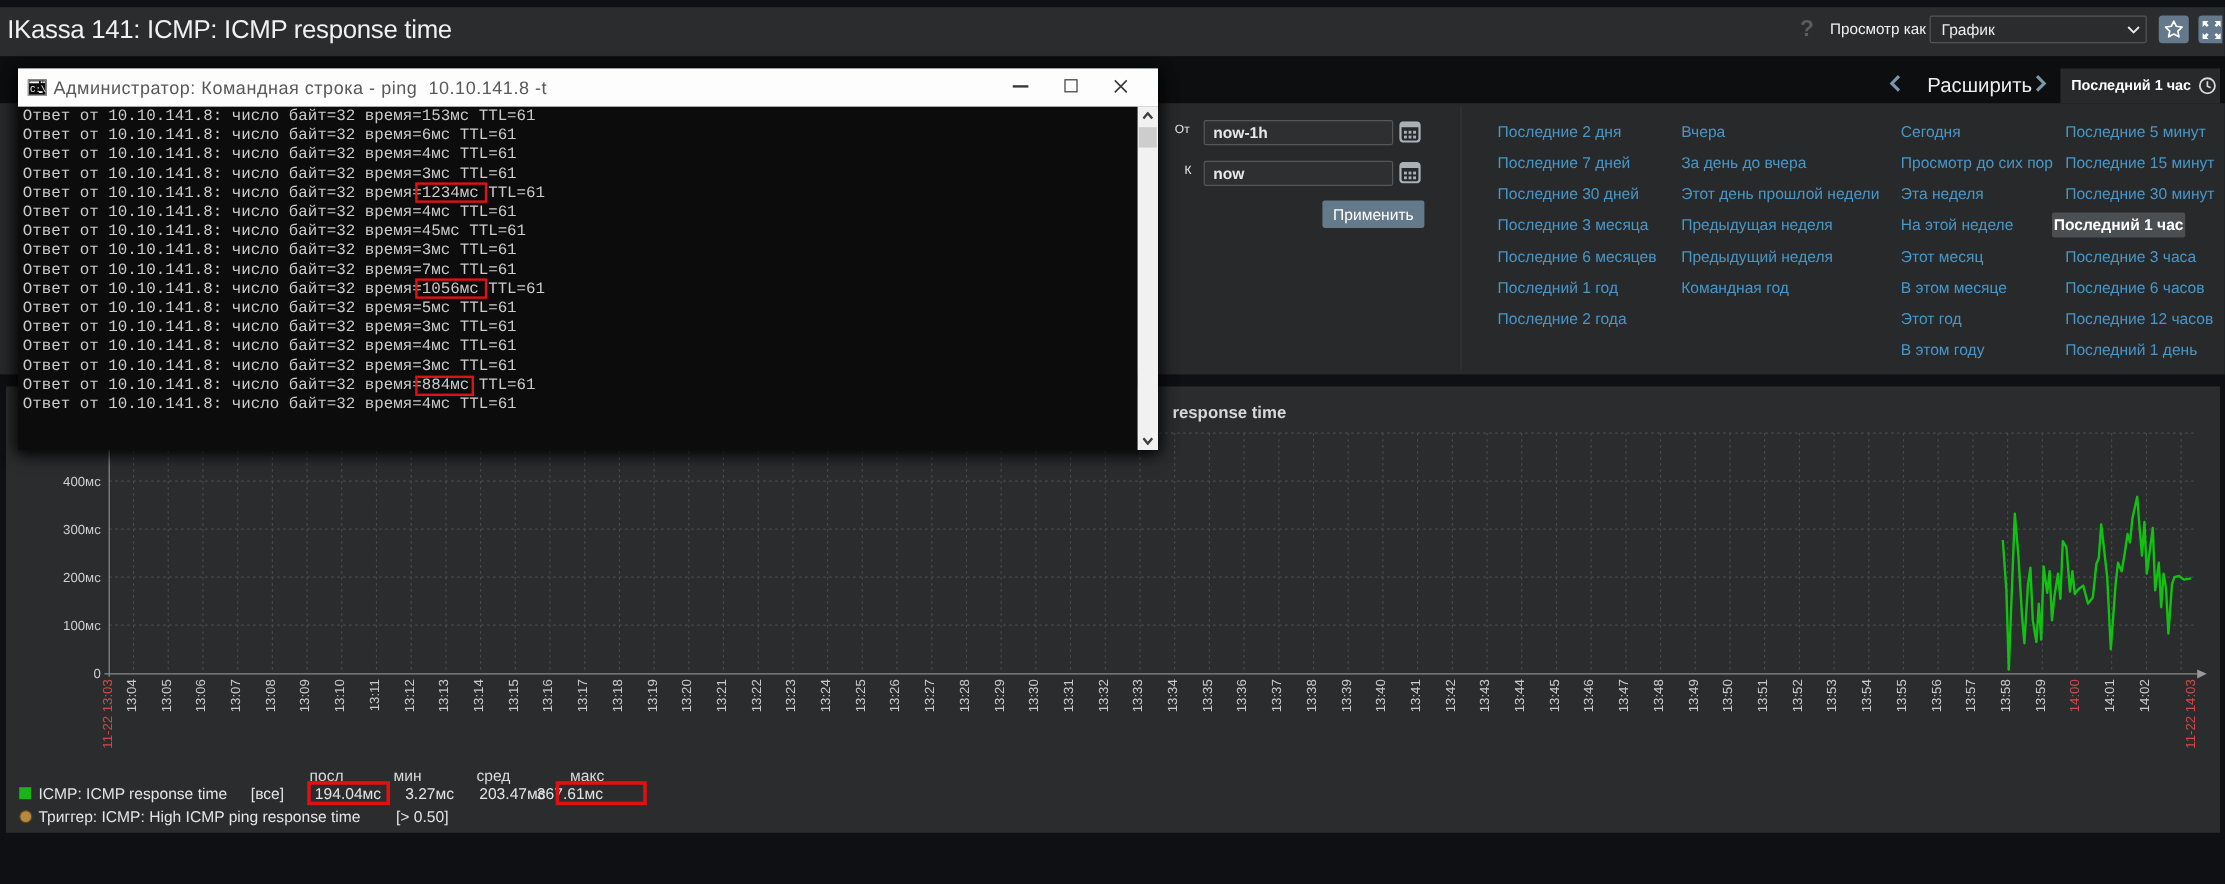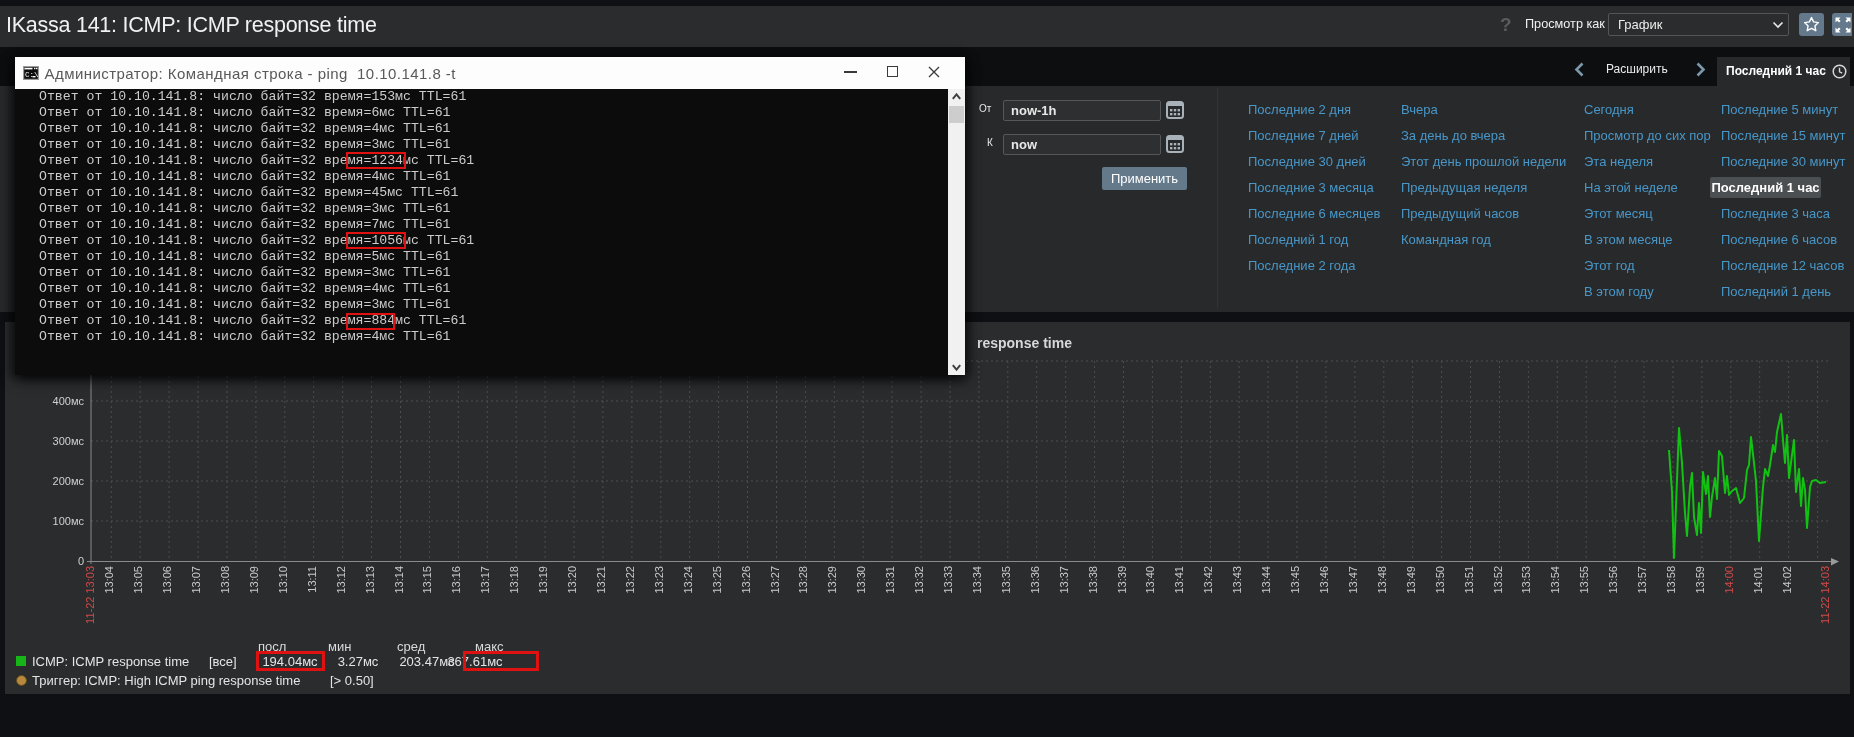--- a/index.html
+++ b/index.html
@@ -10,21 +10,21 @@
   #pagetitle { left:6px; top:13px; font-size:21.5px; letter-spacing:-0.25px; color:#f1f1f1; white-space:nowrap; }
   #qmark { left:1500px; top:14px; font-size:19px; font-weight:bold; color:#5c5c5c; }
   #viewas { left:1525px; top:17px; font-size:12.7px; color:#f0f0f0; }
   #select { left:1608px; top:13px; width:181px; height:23px; background:#2b2c2d;
     border:1px solid #525658; border-radius:2px; color:#ececec; font-size:13px;
     line-height:21px; padding-left:9px; }
   .hbtn { background:#64798c; border-radius:3px; height:23px; top:13px; }
   #starbtn { left:1799px; width:25px; }
   #fullbtn { left:1832px; width:20px; border-radius:3px 0 0 3px; }
   #tabrow { left:0; top:47px; width:1854px; height:39px; background:#0d0e10; }
-  #expand { left:1606px; top:61.5px; font-size:12px; color:#ececec; }
+  #expand { left:1606px; top:61.5px; font-size:17px; color:#ececec; }
   #timetab { left:1717px; top:57px; width:133px; height:29px; background:#27292b; }
   #timetab .lbl { position:absolute; left:9px; top:7px; font-size:12px; font-weight:bold; color:#ffffff; white-space:nowrap; }
   #panel { left:0; top:86px; width:1854px; height:226px; background:#27292b; }
   .flabel { font-size:10px; color:#e8e8e8; }
   .finput { width:158px; height:21px; background:#2e2f30; border:1px solid #54585a;
     color:#e8e8e8; font-size:13px; font-weight:bold; line-height:19px; padding-left:7px; border-radius:2px;}
   #applybtn { left:1102px; top:167px; width:85px; height:23px; background:#647a8b;
     border-radius:2px; color:#ffffff; font-size:13px; text-align:center; line-height:23px; }
   #vsep { left:1217px; top:88px; width:1px; height:220px; background:#323436; }
   .tlink { position:absolute; font-size:13px; color:#4897c8; white-space:nowrap; }
@@ -40,21 +40,21 @@
   .credbox { position:absolute; border:2px solid #e01111; }
   #greensq { left:16px; top:656px; width:10px; height:10px; background:#17b517; }
   #trigcirc { left:16px; top:675px; width:11px; height:11px; background:#b6893f;
     border:1px solid #5f451a; border-radius:50%; }
   #conwin { left:15px; top:57px; width:950px; height:318px;
     box-shadow: 0 5px 12px rgba(0,0,0,.55), 5px 2px 10px rgba(0,0,0,.45), -5px 2px 10px rgba(0,0,0,.45); }
   #contitle { left:0; top:0; width:950px; height:32px; background:#fdfdfd; }
   #contitletxt { left:29.5px; top:8px; font-size:15px; letter-spacing:0.45px; color:#595959; white-space:pre; }
   #conbody { left:0; top:32px; width:933px; height:286px; background:#0c0c0c; }
   #context { position:absolute; left:4px; top:0px; font-family:"Liberation Mono", monospace;
-    font-size:13.2px; line-height:16px; color:#cccccc; white-space:pre;margin-left:20px; }
+    font-size:13.2px; line-height:16px; color:#cccccc; white-space:pre; }
   #conscroll { left:933px; top:32px; width:17px; height:286px; background:#f1f1f1; }
 </style>
 </head>
 <body>
 <div id="header" class="abs"></div>
 <div id="pagetitle" class="abs">IKassa 141: ICMP: ICMP response time</div>
 <div id="qmark" class="abs">?</div>
 <div id="viewas" class="abs">Просмотр как</div>
 <div id="select" class="abs">График
   <svg class="abs" style="left:163px;top:7px" width="12" height="8" viewBox="0 0 12 8">
@@ -126,21 +126,21 @@
 <span class="tlink" style="left:1248px;top:127.5px">Последние 7 дней</span>
 <span class="tlink" style="left:1248px;top:153.5px">Последние 30 дней</span>
 <span class="tlink" style="left:1248px;top:179.5px">Последние 3 месяца</span>
 <span class="tlink" style="left:1248px;top:205.5px">Последние 6 месяцев</span>
 <span class="tlink" style="left:1248px;top:231.5px">Последний 1 год</span>
 <span class="tlink" style="left:1248px;top:257.5px">Последние 2 года</span>
 <span class="tlink" style="left:1401px;top:101.5px">Вчера</span>
 <span class="tlink" style="left:1401px;top:127.5px">За день до вчера</span>
 <span class="tlink" style="left:1401px;top:153.5px">Этот день прошлой недели</span>
 <span class="tlink" style="left:1401px;top:179.5px">Предыдущая неделя</span>
-<span class="tlink" style="left:1401px;top:205.5px">Предыдущий часов</span>
+<span class="tlink" style="left:1401px;top:205.5px">Предыдущий неделя</span>
 <span class="tlink" style="left:1401px;top:231.5px">Командная год</span>
 <span class="tlink" style="left:1584px;top:101.5px">Сегодня</span>
 <span class="tlink" style="left:1584px;top:127.5px">Просмотр до сих пор</span>
 <span class="tlink" style="left:1584px;top:153.5px">Эта неделя</span>
 <span class="tlink" style="left:1584px;top:179.5px">На этой неделе</span>
 <span class="tlink" style="left:1584px;top:205.5px">Этот месяц</span>
 <span class="tlink" style="left:1584px;top:231.5px">В этом месяце</span>
 <span class="tlink" style="left:1584px;top:257.5px">Этот год</span>
 <span class="tlink" style="left:1584px;top:283.5px">В этом году</span>
 <span class="tlink" style="left:1721px;top:101.5px">Последние 5 минут</span>

